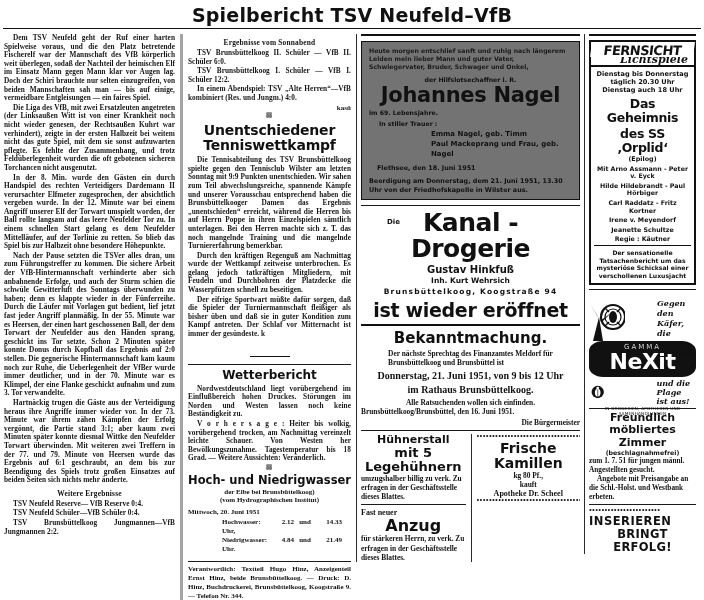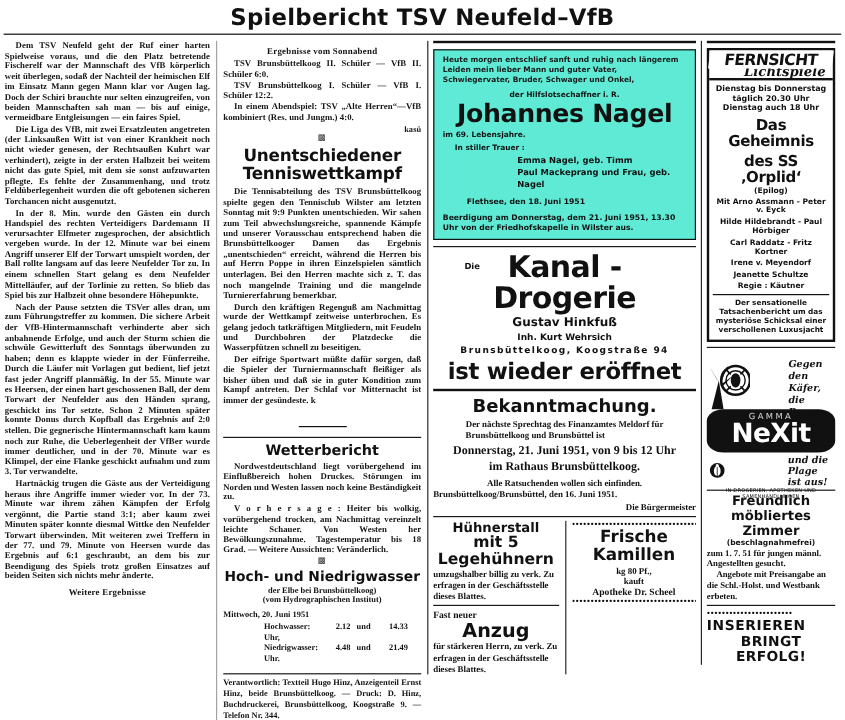--- a/index.html
+++ b/index.html
@@ -21,21 +21,21 @@
     text-align:center;font-family:"DejaVu Sans", sans-serif;
     font-weight:bold;font-size:19px;letter-spacing:.2px;
     padding-top:4px;padding-bottom:2px;
   }
   .masthead-rule{border-bottom:1px solid #111;margin:0 3px 5px 3px;}
 
   
   .cols{display:flex;align-items:flex-start;padding:0 4px;}
   .col{box-sizing:border-box;}
   .col-1{width:176px;padding-right:5px;}
-  .col-2{width:176px;padding:0 5px;border-left:1px solid #a3a3a3;}
+  .col-2{width:176px;padding:0 5px;border-left:3px solid #a3a3a3;}
   .col-3{width:228px;padding:0 4px;border-left:1px solid #2a2a2a;}
   .col-4{width:112px;padding-left:4px;border-left:1px solid #2a2a2a;}
 
   
   .news{
     font-family:"Liberation Serif", serif;
     font-size:7.3px;line-height:8.6px;text-align:justify;
     font-weight:bold;letter-spacing:.05px;
     color:#151515;
   }
@@ -63,38 +63,38 @@
   .tide-sub{font-size:7px;font-weight:bold;text-align:center;line-height:8px;}
   .tide-date{font-size:7px;font-weight:bold;margin:4px 0 2px 0;}
   .tide-row{font-size:7px;font-weight:bold;line-height:9px;padding-left:34px;}
   .tide-row span.lbl{display:inline-block;width:50px;}
   .tide-row span.v1{display:inline-block;width:22px;text-align:right;}
   .tide-row span.mid{display:inline-block;width:22px;text-align:center;}
   .tide-row span.v2{display:inline-block;width:26px;text-align:right;}
   .imprint{font-size:7px;font-weight:bold;line-height:9px;text-align:justify;}
 
   
-  .adbox{border:1.5px solid #111;padding:5px 7px;margin:5px 0;background:#5eead4;}
+  .adbox{border:1.5px solid #111;padding:5px 7px;margin:5px 0;background:#737373;}
   .obit-txt{
     font-family:"DejaVu Sans", sans-serif;font-weight:bold;
     font-size:6.2px;line-height:8px;color:#1a1a1a;
   }
   .obit-role{
     font-family:"DejaVu Sans", sans-serif;font-weight:bold;
     font-size:6.2px;text-align:center;margin-top:5px;
   }
   .obit-name{
     font-family:"DejaVu Sans", sans-serif;font-weight:bold;
     font-size:21px;text-align:center;line-height:23px;margin:1px 0 2px 0;
     letter-spacing:-.3px;
   }
   .obit-age{font-family:"DejaVu Sans", sans-serif;font-weight:bold;font-size:6.2px;margin-top:1px;}
   .obit-trauer{font-family:"DejaVu Sans", sans-serif;font-weight:bold;font-size:6.2px;margin:4px 0 2px 10px;}
   .obit-fam{font-family:"DejaVu Sans", sans-serif;font-weight:bold;font-size:7px;line-height:10px;margin-left:62px;}
-  .obit-place{font-family:"DejaVu Sans", sans-serif;font-weight:bold;font-size:6.4px;margin:5px 0 0 20px;}
+  .obit-place{font-family:"DejaVu Sans", sans-serif;font-weight:bold;font-size:6.4px;margin:5px 0 0 8px;}
   .obit-fun{font-family:"DejaVu Sans", sans-serif;font-weight:bold;font-size:6.4px;line-height:8.5px;margin-top:5px;}
 
   
   .drog-wrap{margin:4px 0 2px 0;}
   .drog-title{
     font-family:"DejaVu Sans", sans-serif;font-weight:bold;
     font-size:25px;text-align:center;line-height:26px;letter-spacing:-.5px;
     position:relative;
   }
   .drog-title .die{
@@ -180,20 +180,25 @@
 
     <div class="col col-1">
       <div class="news">
         <p>Dem TSV Neufeld geht der Ruf einer harten Spielweise voraus, und die den Platz betretende Fischerelf war der Mannschaft des VfB körperlich weit überlegen, sodaß der Nachteil der heimischen Elf im Einsatz Mann gegen Mann klar vor Augen lag. Doch der Schiri brauchte nur selten einzugreifen, von beiden Mannschaften sah man — bis auf einige, vermeidbare Entgleisungen — ein faires Spiel.</p>
         <p>Die Liga des VfB, mit zwei Ersatzleuten angetreten (der Linksaußen Witt ist von einer Krankheit noch nicht wieder genesen, der Rechtsaußen Kuhrt war verhindert), zeigte in der ersten Halbzeit bei weitem nicht das gute Spiel, mit dem sie sonst aufzuwarten pflegte. Es fehlte der Zusammenhang, und trotz Feldüberlegenheit wurden die oft gebotenen sicheren Torchancen nicht ausgenutzt.</p>
         <p>In der 8. Min. wurde den Gästen ein durch Handspiel des rechten Verteidigers Dardemann II verursachter Elfmeter zugesprochen, der absichtlich vergeben wurde. In der 12. Minute war bei einem Angriff unserer Elf der Torwart umspielt worden, der Ball rollte langsam auf das leere Neufelder Tor zu. In einem schnellen Start gelang es dem Neufelder Mittelläufer, auf der Torlinie zu retten. So blieb das Spiel bis zur Halbzeit ohne besondere Höhepunkte.</p>
         <p>Nach der Pause setzten die TSVer alles dran, um zum Führungstreffer zu kommen. Die sichere Arbeit der VfB-Hintermannschaft verhinderte aber sich anbahnende Erfolge, und auch der Sturm schien die schwüle Gewitterluft des Sonntags überwunden zu haben; denn es klappte wieder in der Fünferreihe. Durch die Läufer mit Vorlagen gut bedient, lief jetzt fast jeder Angriff planmäßig. In der 55. Minute war es Heersen, der einen hart geschossenen Ball, der dem Torwart der Neufelder aus den Händen sprang, geschickt ins Tor setzte. Schon 2 Minuten später konnte Donus durch Kopfball das Ergebnis auf 2:0 stellen. Die gegnerische Hintermannschaft kam kaum noch zur Ruhe, die Ueberlegenheit der VfBer wurde immer deutlicher, und in der 70. Minute war es Klimpel, der eine Flanke geschickt aufnahm und zum 3. Tor verwandelte.</p>
         <p>Hartnäckig trugen die Gäste aus der Verteidigung heraus ihre Angriffe immer wieder vor. In der 73. Minute war ihrem zähen Kämpfen der Erfolg vergönnt, die Partie stand 3:1; aber kaum zwei Minuten später konnte diesmal Wittke den Neufelder Torwart überwinden. Mit weiteren zwei Treffern in der 77. und 79. Minute von Heersen wurde das Ergebnis auf 6:1 geschraubt, an dem bis zur Beendigung des Spiels trotz großen Einsatzes auf beiden Seiten sich nichts mehr änderte.</p>
       </div>
       <div class="subhead">Weitere Ergebnisse</div>
+      <div class="news">
+        <p class="resline">TSV Neufeld Reserve— VfB Reserve 0:4.</p>
+        <p class="resline">TSV Neufeld Schüler—VfB Schüler 0:4.</p>
+        <p class="resline">TSV Brunsbüttelkoog Jungmannen—VfB Jungmannen 2:2.</p>
+      </div>
     </div>
 
     <div class="col col-2">
       <div class="subhead">Ergebnisse vom Sonnabend</div>
       <div class="news">
         <p class="resline">TSV Brunsbüttelkoog II. Schüler — VfB II. Schüler 6:0.</p>
         <p class="resline">TSV Brunsbüttelkoog I. Schüler — VfB I. Schüler 12:2.</p>
         <p class="resline">In einem Abendspiel: TSV „Alte Herren“—VfB kombiniert (Res. und Jungm.) 4:0.</p>
         <div class="sig">kasü</div>
       </div>
@@ -225,21 +230,21 @@
       <div class="orn">▩</div>
 
       <div class="h-sans-sm" style="font-size:11.5px;margin-bottom:1px;">Hoch- und Niedrigwasser</div>
       <div class="tide-sub">der Elbe bei Brunsbüttelkoog)</div>
       <div class="tide-sub">(vom Hydrographischen Institut)</div>
       <div class="tide-date">Mittwoch, 20. Juni 1951</div>
       <div class="tide-row">
         <span class="lbl">Hochwasser:</span><span class="v1">2.12</span><span class="mid">und</span><span class="v2">14.33</span> <span>Uhr,</span>
       </div>
       <div class="tide-row">
-        <span class="lbl">Niedrigwasser:</span><span class="v1">4.48</span><span class="mid">und</span><span class="v2">21.49</span> <span>Uhr.</span>
+        <span class="lbl">Niedrigwasser:</span><span class="v1">4.84</span><span class="mid">und</span><span class="v2">21.49</span> <span>Uhr.</span>
       </div>
 
       <div class="rule" style="margin-top:7px;"></div>
       <div class="imprint">Verantwortlich: Textteil Hugo Hinz, Anzeigenteil Ernst Hinz, beide Brunsbüttelkoog. — Druck: D. Hinz, Buchdruckerei, Brunsbüttelkoog, Koogstraße 9. — Telefon Nr. 344.</div>
     </div>
 
     <div class="col col-3">
 
       <div class="rule-thick" style="margin-top:0;"></div>
 

